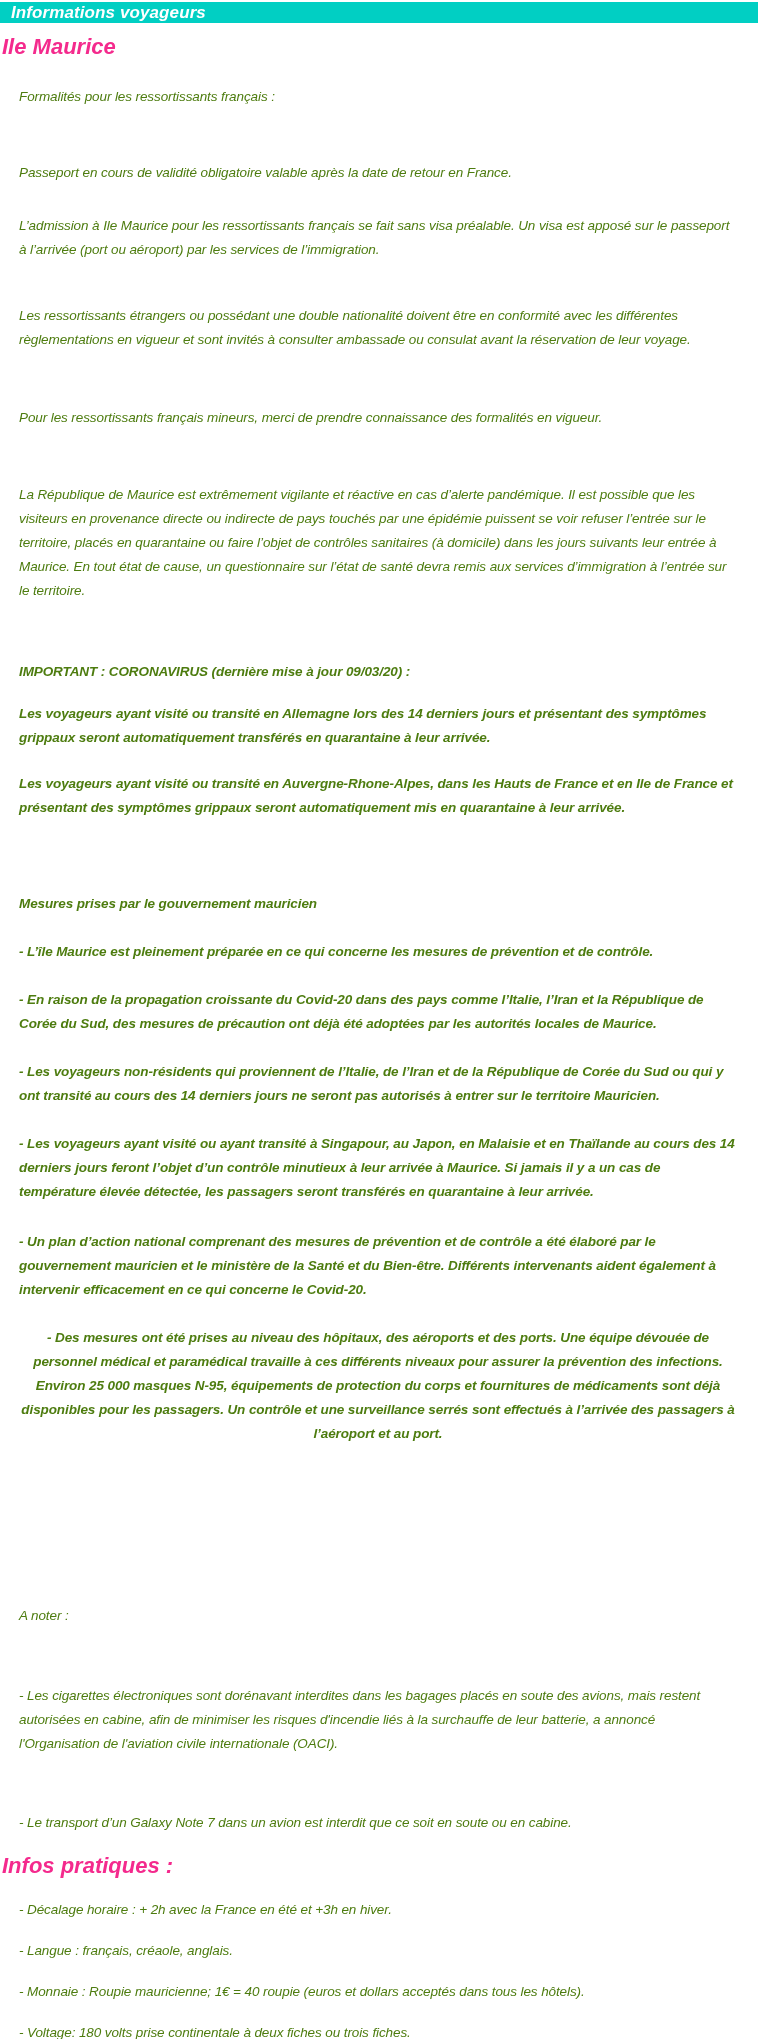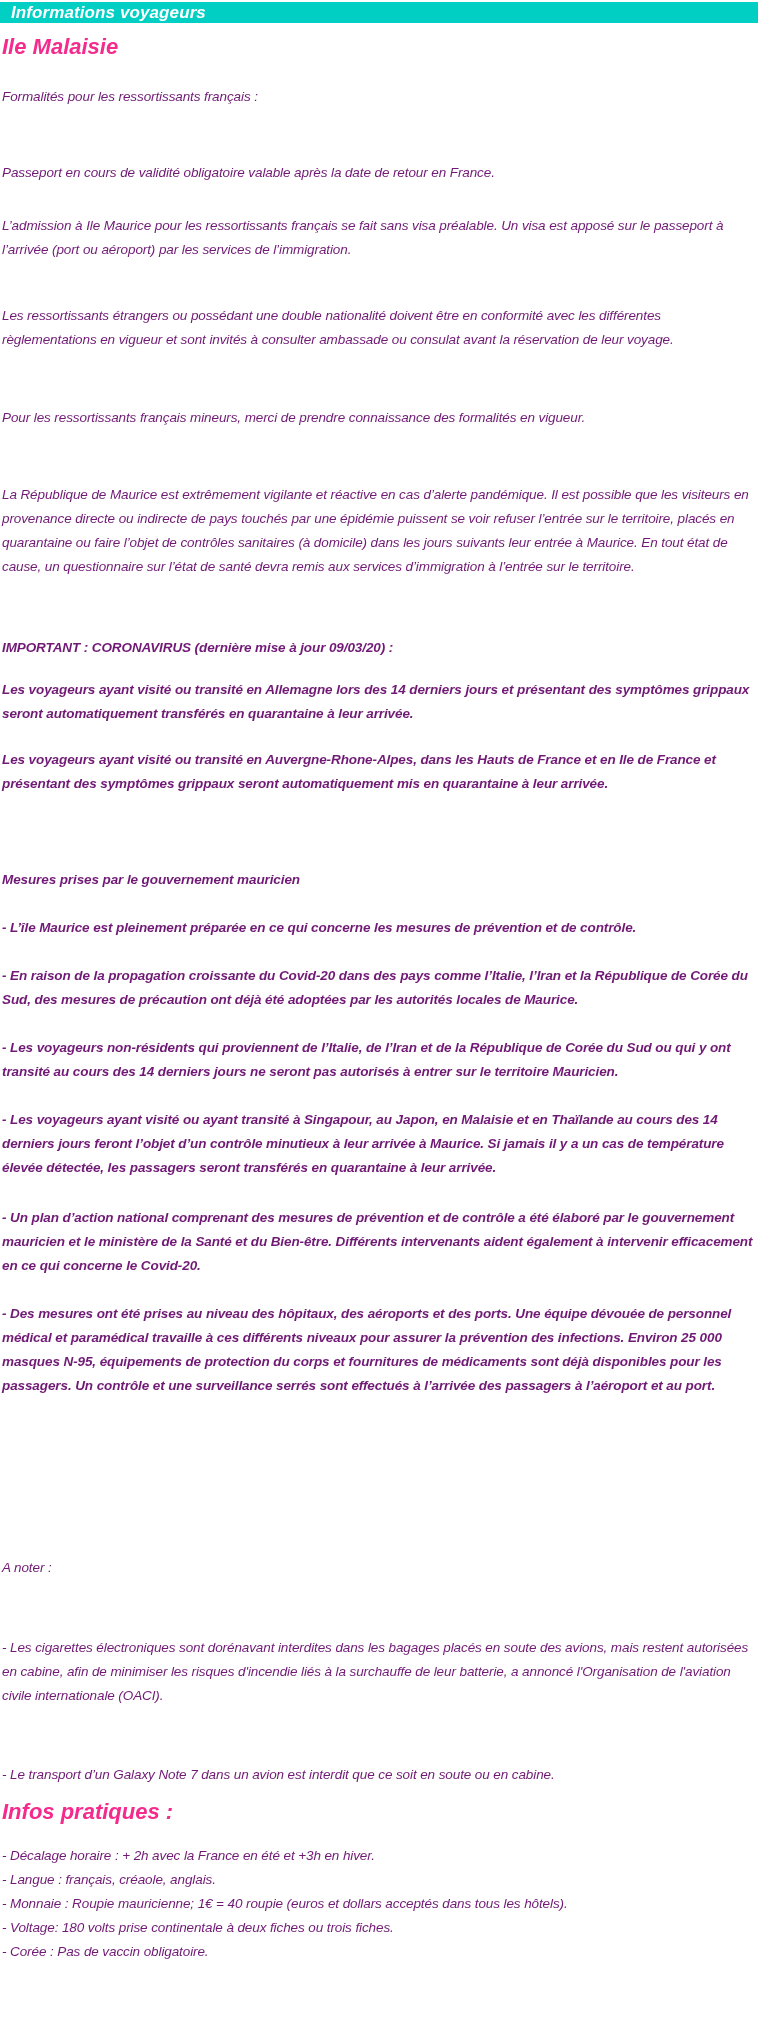--- a/index.html
+++ b/index.html
@@ -36,22 +36,22 @@
     color: #F42A8D;
     font-size: 22px;
     line-height: 28px;
     font-weight: 700;
     font-style: italic;
     margin: 0;
   }
   h1.page-title { margin-top: 10px; }
   h2.section-title { margin-top: 11px; }
   .para {
-    margin: 0;
-    color: #701a75;
+    margin: 17px;
+    color: #4d7c0f;
     font-size: 13.5px;
     line-height: 24px;
     font-style: italic;
     font-weight: 400;
     letter-spacing: -0.1px;
   }
   .para.bold { font-weight: 700; }
   
   .pp-formalites   { margin-top: 24px; }
   .pp-passeport    { margin-top: 52px; }
@@ -61,36 +61,36 @@
   .pp-republique   { margin-top: 53px; }
   .pp-important    { margin-top: 57px; }
   .pp-allemagne    { margin-top: 18px; }
   .pp-auvergne     { margin-top: 22px; }
   .pp-mesures      { margin-top: 72px; }
   .pp-ile          { margin-top: 24px; }
   .pp-raison       { margin-top: 24px; }
   .pp-nonresidents { margin-top: 24px; }
   .pp-singapour    { margin-top: 24px; }
   .pp-plan         { margin-top: 26px; }
-  .pp-desmesures   { margin-top: 24px; }
+  .pp-desmesures   { margin-top: 24px; text-align: center; }
   .pp-anoter       { margin-top: 158px; }
   .pp-cigarettes   { margin-top: 56px; }
   .pp-galaxy       { margin-top: 55px; }
   .infos-list { margin-top: 18px; }
   .infos-list .para { margin-top: 0; }
 </style>
 </head>
 <body>
 
 <div class="page">
   <header class="topbar">
     <span>Informations voyageurs</span>
   </header>
   <main class="content">
-    <h1 class="page-title">Ile Malaisie</h1>
+    <h1 class="page-title">Ile Maurice</h1>
     <div id="paragraphs">
         <p class="para pp-formalites">Formalités pour les ressortissants français :</p>
         <p class="para pp-passeport">Passeport en cours de validité obligatoire valable après la date de retour en France.</p>
         <p class="para pp-admission">L’admission à Ile Maurice pour les ressortissants français se fait sans visa préalable. Un visa est apposé sur le passeport à l’arrivée (port ou aéroport) par les services de l’immigration.</p>
         <p class="para pp-etrangers">Les ressortissants étrangers ou possédant une double nationalité doivent être en conformité avec les différentes règlementations en vigueur et sont invités à consulter ambassade ou consulat avant la réservation de leur voyage.</p>
         <p class="para pp-mineurs">Pour les ressortissants français mineurs, merci de prendre connaissance des formalités en vigueur.</p>
         <p class="para pp-republique">La République de Maurice est extrêmement vigilante et réactive en cas d’alerte pandémique. Il est possible que les visiteurs en provenance directe ou indirecte de pays touchés par une épidémie puissent se voir refuser l’entrée sur le territoire, placés en quarantaine ou faire l’objet de contrôles sanitaires (à domicile) dans les jours suivants leur entrée à Maurice. En tout état de cause, un questionnaire sur l’état de santé devra remis aux services d’immigration à l’entrée sur le territoire.</p>
         <p class="para pp-important bold">IMPORTANT : CORONAVIRUS (dernière mise à jour 09/03/20) :</p>
         <p class="para pp-allemagne bold">Les voyageurs ayant visité ou transité en Allemagne lors des 14 derniers jours et présentant des symptômes grippaux seront automatiquement transférés en quarantaine à leur arrivée.</p>
         <p class="para pp-auvergne bold">Les voyageurs ayant visité ou transité en Auvergne-Rhone-Alpes, dans les Hauts de France et en Ile de France et présentant des symptômes grippaux seront automatiquement mis en quarantaine à leur arrivée.</p>

